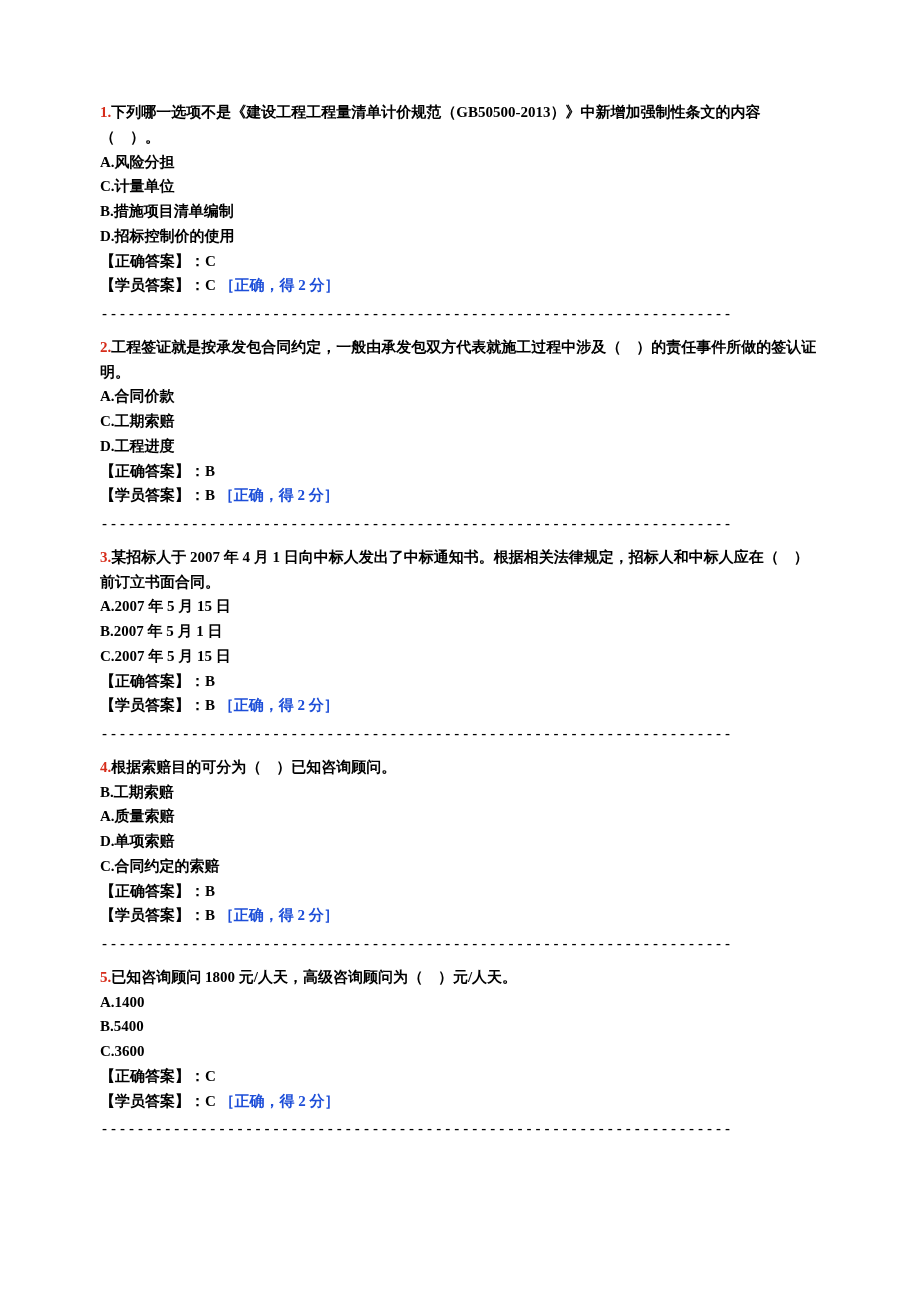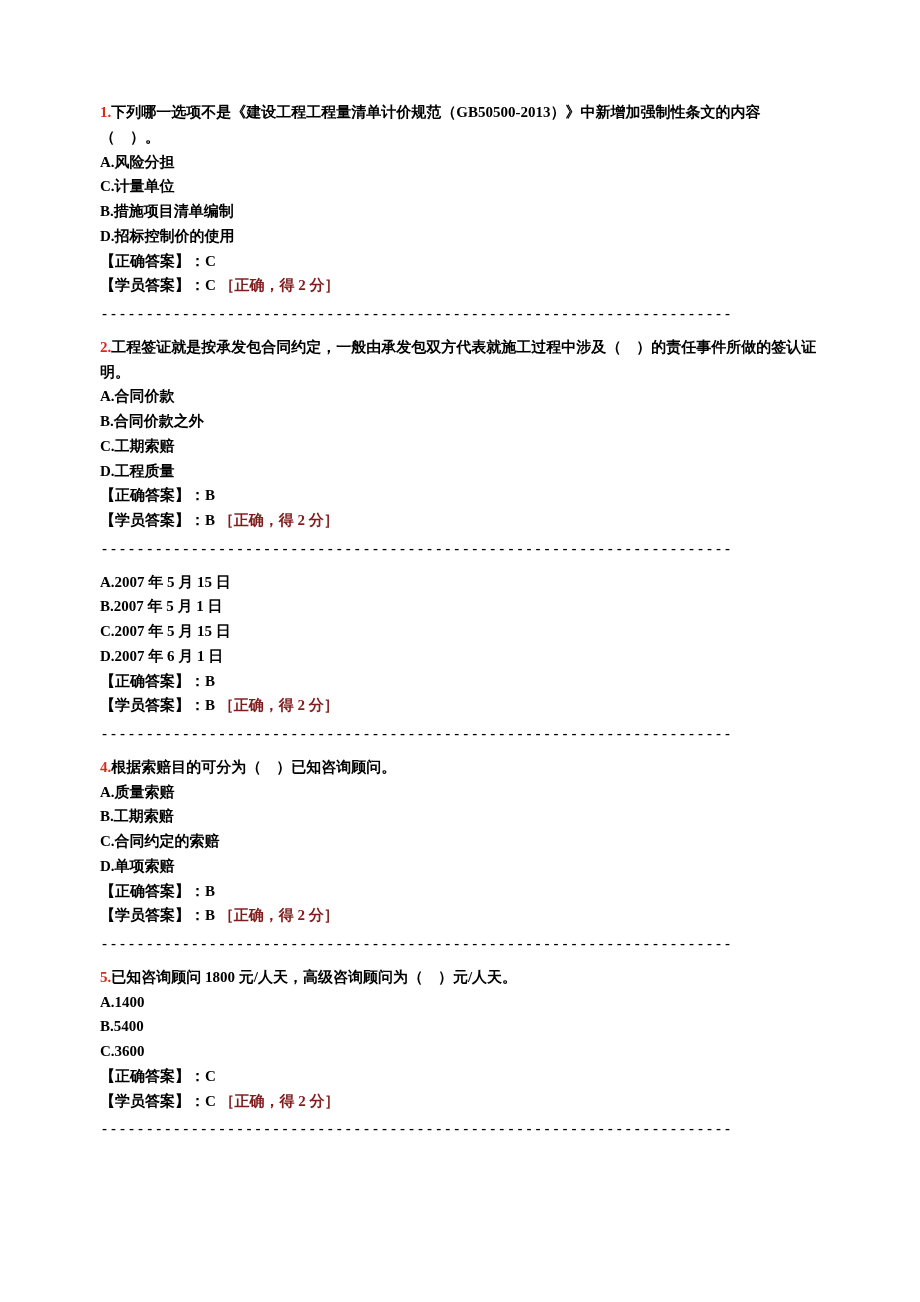--- a/index.html
+++ b/index.html
@@ -20,21 +20,21 @@
   .qnum {
     color: #d62c1a;
   }
   .option {
     display: block;
   }
   .answer-line {
     display: block;
   }
   .correct-note {
-    color: #7f1d1d;
+    color: #1d4ed8;
   }
   .divider {
     color: #000;
     letter-spacing: 0;
     white-space: nowrap;
     overflow: hidden;
     font-family: monospace, "SimSun";
     margin-bottom: 8px;
   }
 </style>
@@ -48,42 +48,41 @@
       <span class="option">C.计量单位</span>
       <span class="option">B.措施项目清单编制</span>
       <span class="option">D.招标控制价的使用</span>
       <span class="answer-line"><span>【正确答案】：</span><span>C</span></span>
       <span class="answer-line"><span>【学员答案】：</span><span>C</span>  <span class="correct-note">［正确，得 2 分］</span></span>
     </div>
     <div class="divider">----------------------------------------------------------------------</div>
     <div class="question">
       <div><span class="qnum">2.</span><span>工程签证就是按承发包合同约定，一般由承发包双方代表就施工过程中涉及（　）的责任事件所做的签认证明。</span></div>
       <span class="option">A.合同价款</span>
-      <span class="option">B.合同价款之外</span>
       <span class="option">C.工期索赔</span>
-      <span class="option">D.工程质量</span>
+      <span class="option">D.工程进度</span>
       <span class="answer-line"><span>【正确答案】：</span><span>B</span></span>
       <span class="answer-line"><span>【学员答案】：</span><span>B</span>  <span class="correct-note">［正确，得 2 分］</span></span>
     </div>
     <div class="divider">----------------------------------------------------------------------</div>
     <div class="question">
+      <div><span class="qnum">3.</span><span>某招标人于 2007 年 4 月 1 日向中标人发出了中标通知书。根据相关法律规定，招标人和中标人应在（　）前订立书面合同。</span></div>
       <span class="option">A.2007 年 5 月 15 日</span>
       <span class="option">B.2007 年 5 月 1 日</span>
       <span class="option">C.2007 年 5 月 15 日</span>
-      <span class="option">D.2007 年 6 月 1 日</span>
       <span class="answer-line"><span>【正确答案】：</span><span>B</span></span>
       <span class="answer-line"><span>【学员答案】：</span><span>B</span>  <span class="correct-note">［正确，得 2 分］</span></span>
     </div>
     <div class="divider">----------------------------------------------------------------------</div>
     <div class="question">
       <div><span class="qnum">4.</span><span>根据索赔目的可分为（　）已知咨询顾问。</span></div>
+      <span class="option">B.工期索赔</span>
       <span class="option">A.质量索赔</span>
-      <span class="option">B.工期索赔</span>
+      <span class="option">D.单项索赔</span>
       <span class="option">C.合同约定的索赔</span>
-      <span class="option">D.单项索赔</span>
       <span class="answer-line"><span>【正确答案】：</span><span>B</span></span>
       <span class="answer-line"><span>【学员答案】：</span><span>B</span>  <span class="correct-note">［正确，得 2 分］</span></span>
     </div>
     <div class="divider">----------------------------------------------------------------------</div>
     <div class="question">
       <div><span class="qnum">5.</span><span>已知咨询顾问 1800 元/人天，高级咨询顾问为（　）元/人天。</span></div>
       <span class="option">A.1400</span>
       <span class="option">B.5400</span>
       <span class="option">C.3600</span>
       <span class="answer-line"><span>【正确答案】：</span><span>C</span></span>

